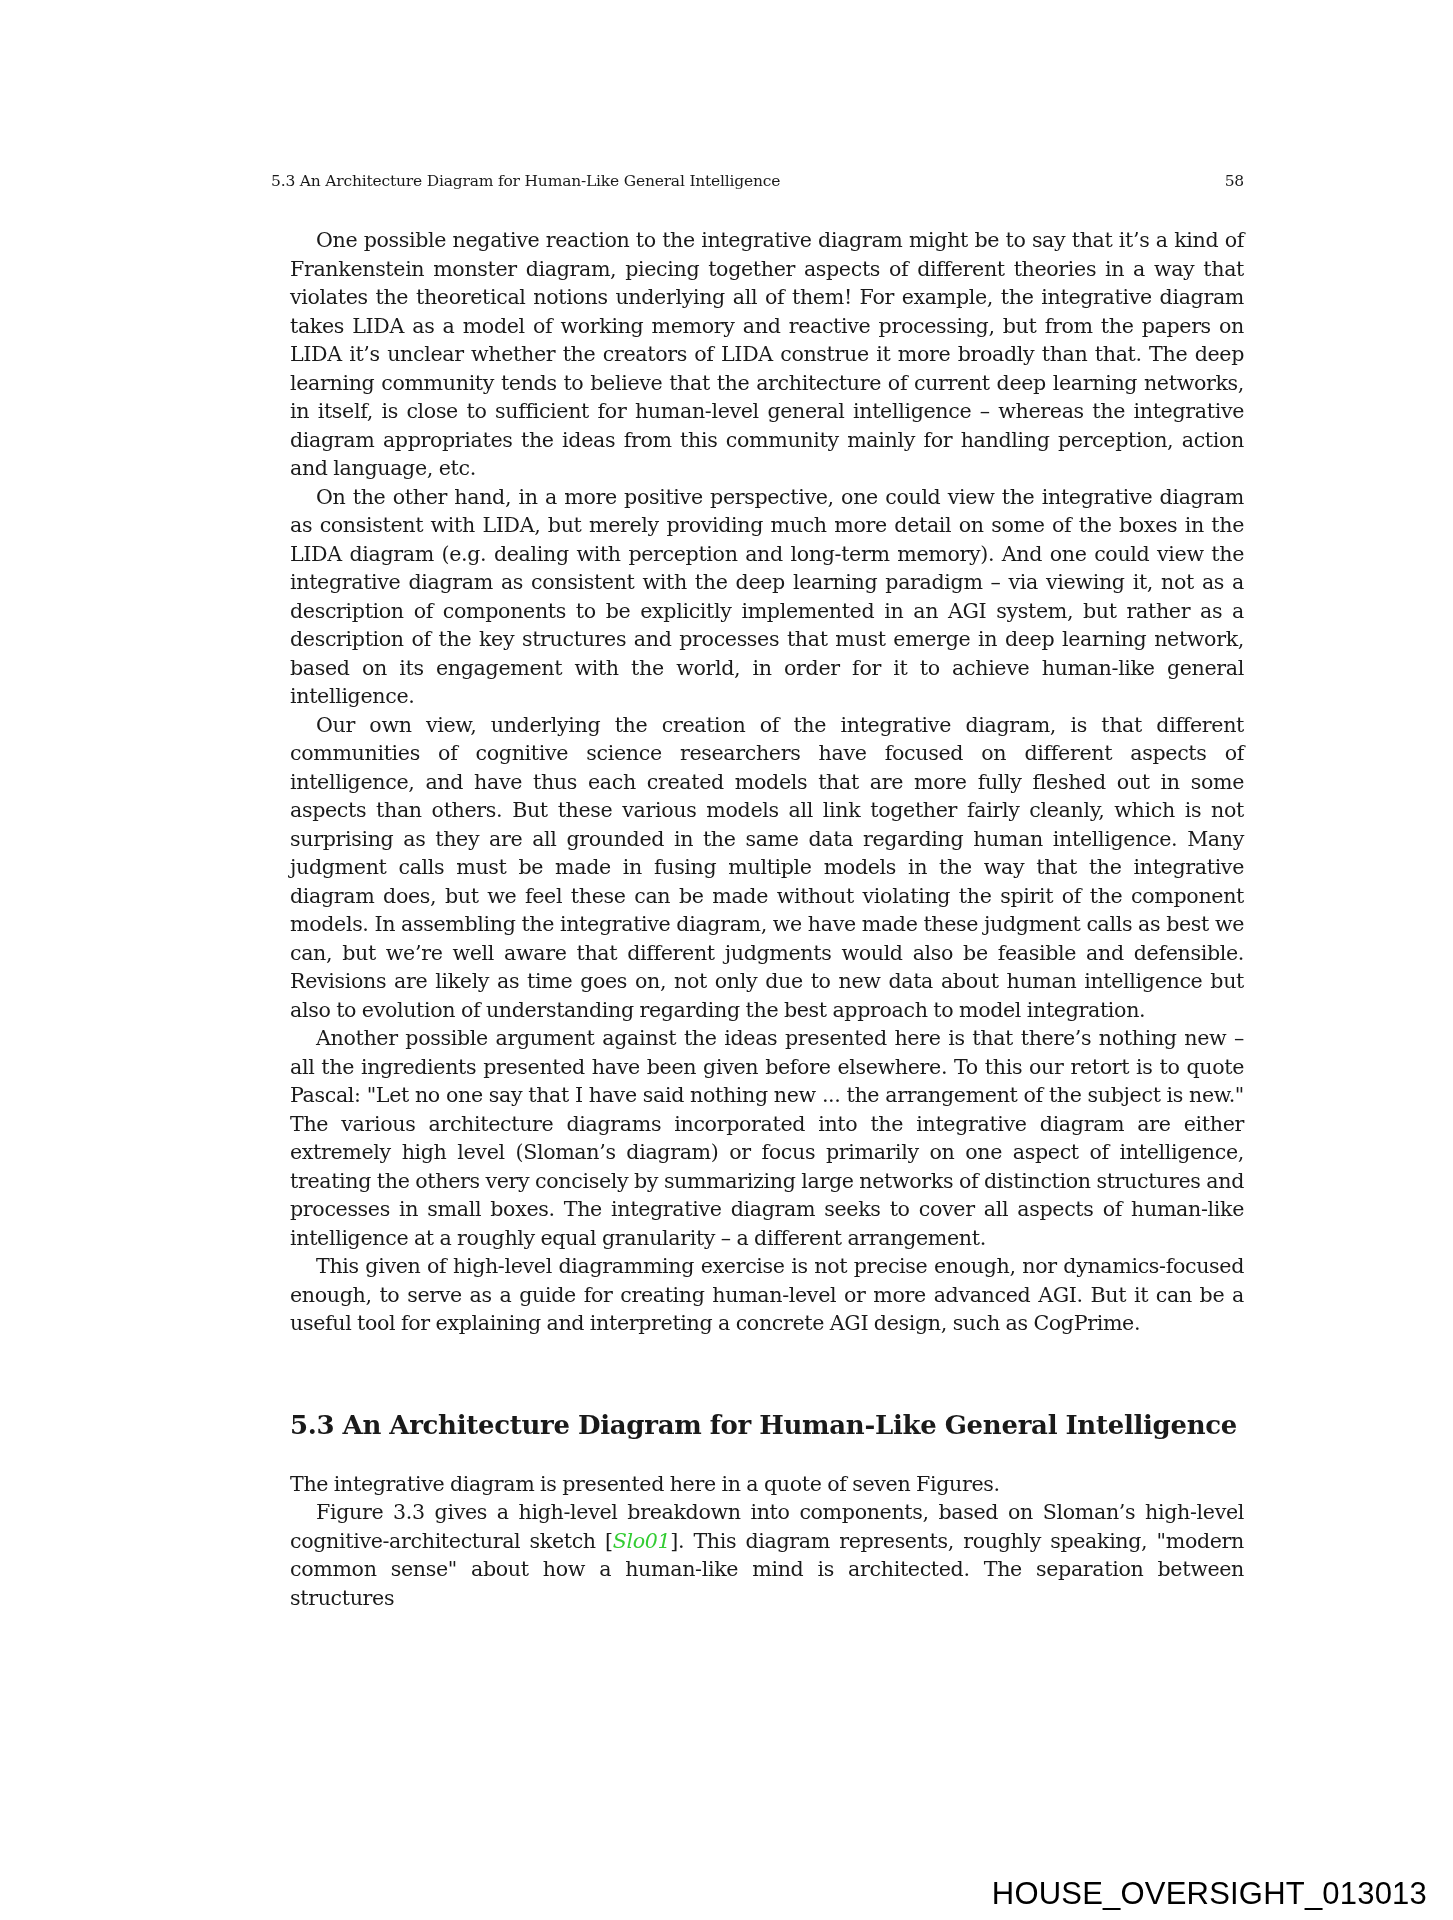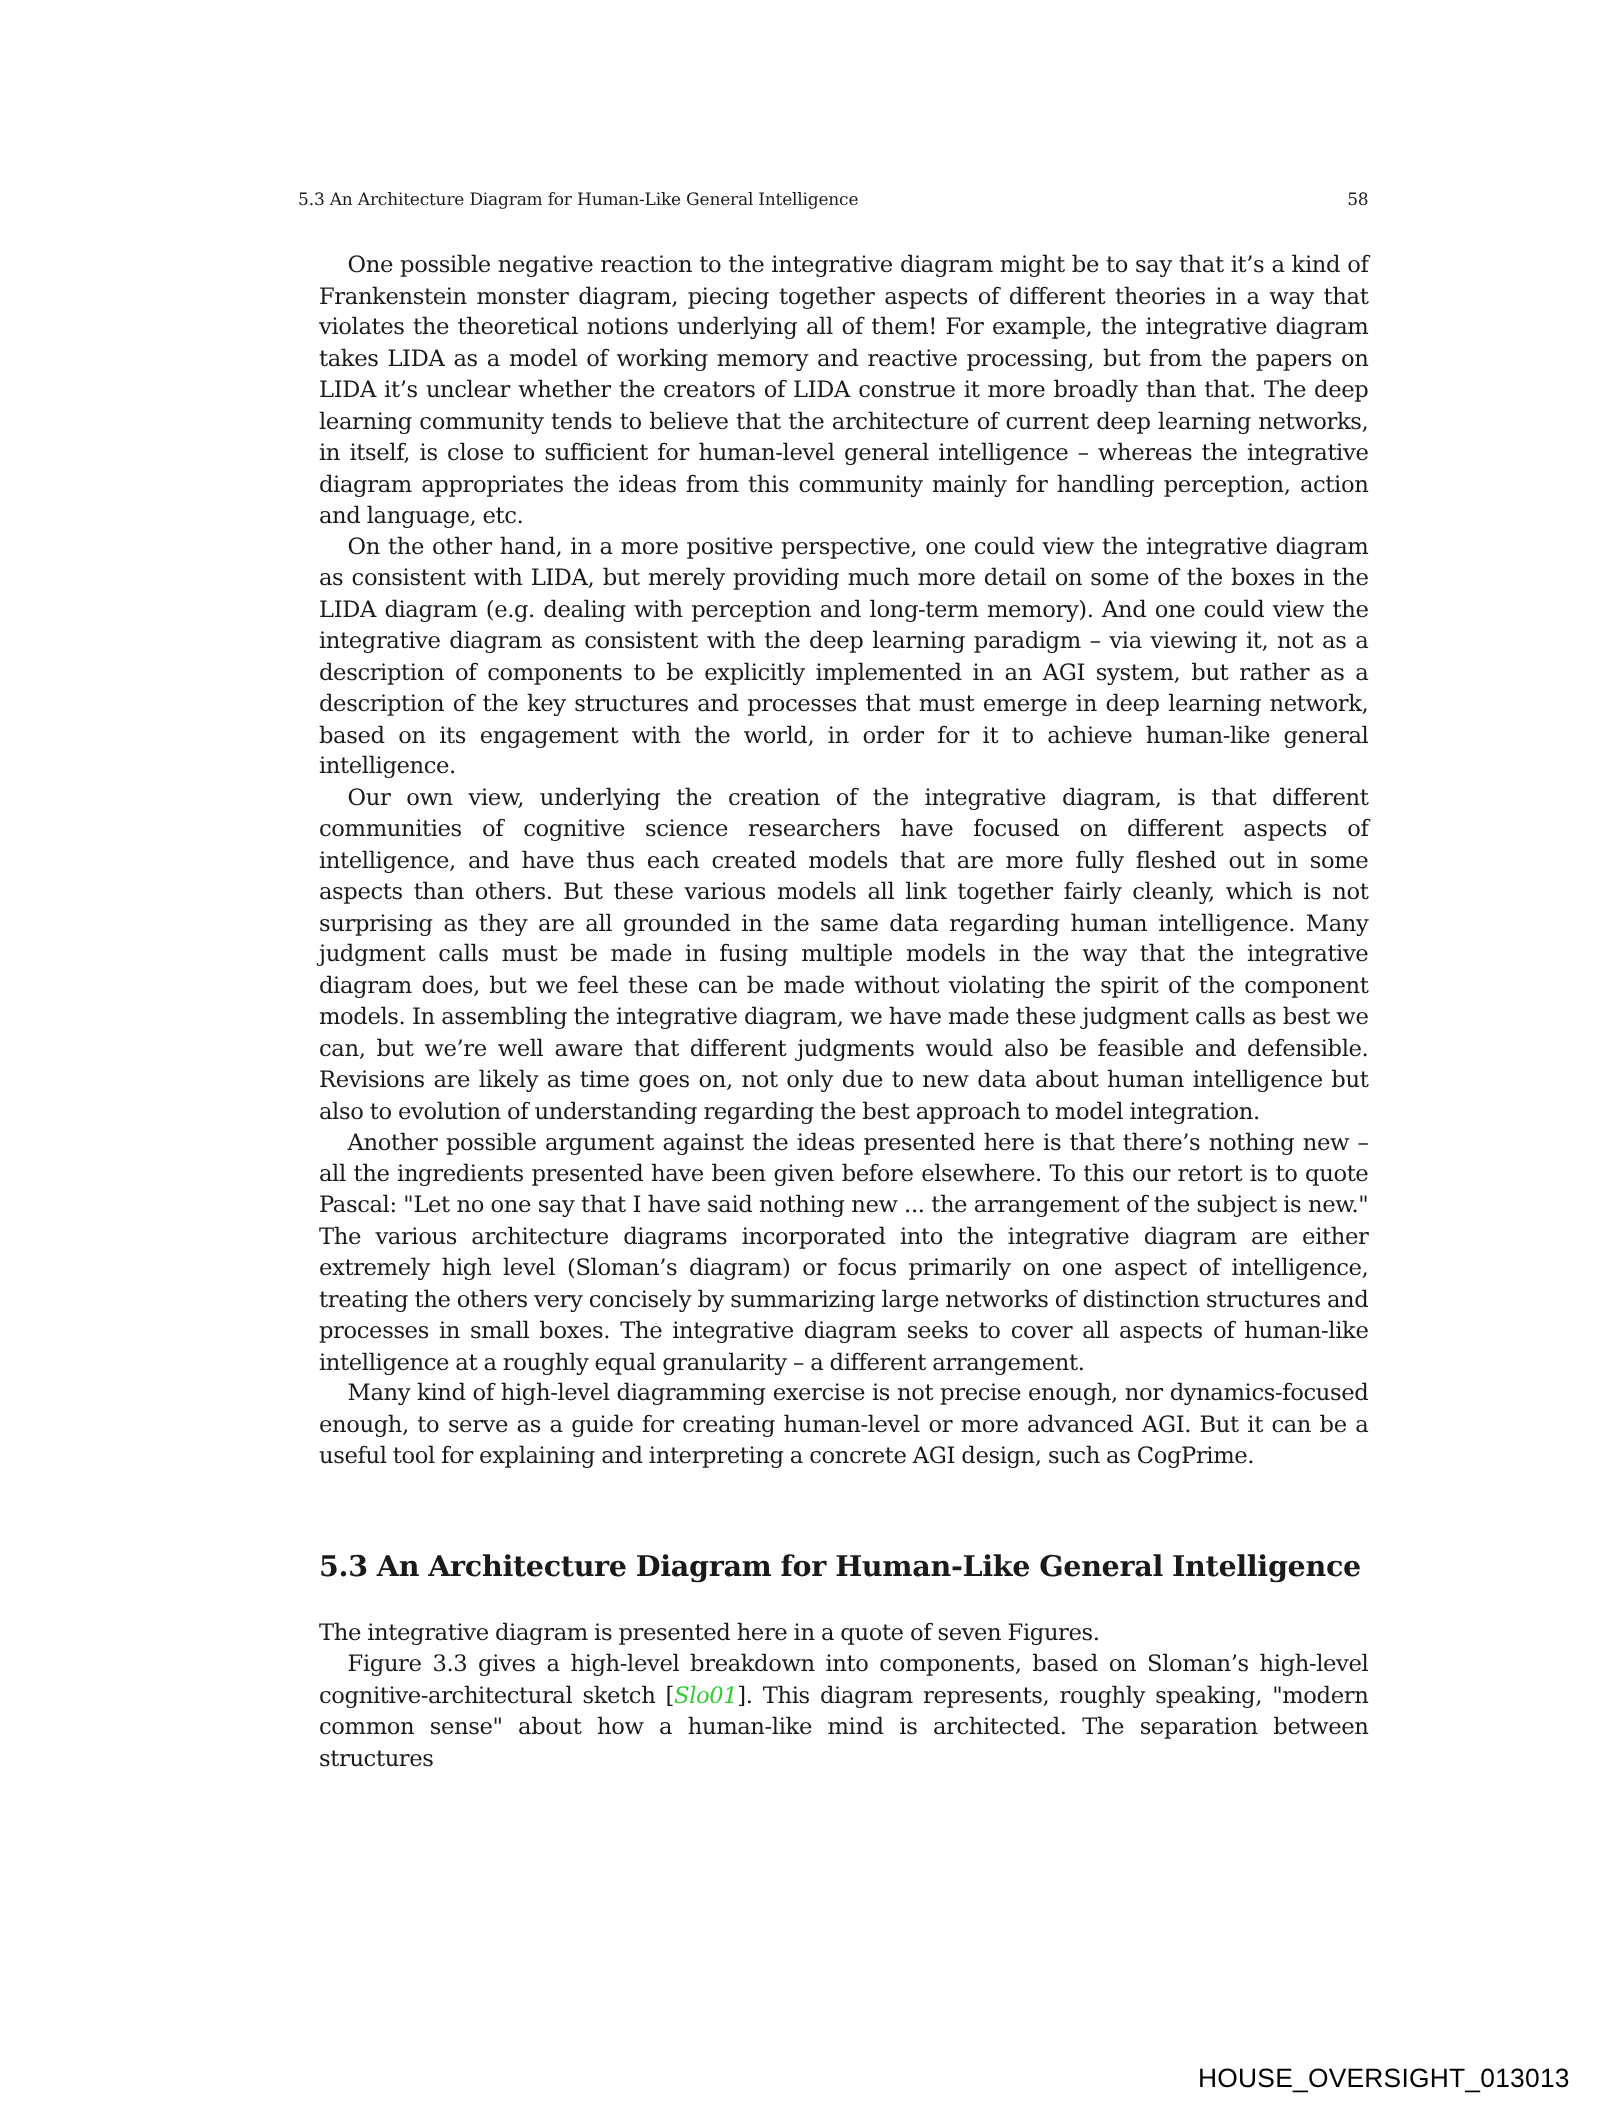--- a/index.html
+++ b/index.html
@@ -57,40 +57,40 @@
     }
     .cite {
       color: #33cc33;
       font-style: italic;
     }
     .bates {
       position: absolute;
       right: 26px;
       top: 1876px;
       font-family: "Liberation Sans", "DejaVu Sans", sans-serif;
-      font-size: 24px;
+      font-size: 31px;
       color: #000000;
       letter-spacing: 0.2px;
     }
   </style>
 </head>
 <body>
 
 <div class="page">
   <div class="running-head">
     <span>5.3 An Architecture Diagram for Human-Like General Intelligence</span>
     <span>58</span>
   </div>
 
   <div class="body-text">
     <p>One possible negative reaction to the integrative diagram might be to say that it’s a kind of Frankenstein monster diagram, piecing together aspects of different theories in a way that violates the theoretical notions underlying all of them! For example, the integrative diagram takes LIDA as a model of working memory and reactive processing, but from the papers on LIDA it’s unclear whether the creators of LIDA construe it more broadly than that. The deep learning community tends to believe that the architecture of current deep learning networks, in itself, is close to sufficient for human-level general intelligence – whereas the integrative diagram appropriates the ideas from this community mainly for handling perception, action and language, etc.</p>
     <p>On the other hand, in a more positive perspective, one could view the integrative diagram as consistent with LIDA, but merely providing much more detail on some of the boxes in the LIDA diagram (e.g. dealing with perception and long-term memory). And one could view the integrative diagram as consistent with the deep learning paradigm – via viewing it, not as a description of components to be explicitly implemented in an AGI system, but rather as a description of the key structures and processes that must emerge in deep learning network, based on its engagement with the world, in order for it to achieve human-like general intelligence.</p>
     <p>Our own view, underlying the creation of the integrative diagram, is that different communities of cognitive science researchers have focused on different aspects of intelligence, and have thus each created models that are more fully fleshed out in some aspects than others. But these various models all link together fairly cleanly, which is not surprising as they are all grounded in the same data regarding human intelligence. Many judgment calls must be made in fusing multiple models in the way that the integrative diagram does, but we feel these can be made without violating the spirit of the component models. In assembling the integrative diagram, we have made these judgment calls as best we can, but we’re well aware that different judgments would also be feasible and defensible. Revisions are likely as time goes on, not only due to new data about human intelligence but also to evolution of understanding regarding the best approach to model integration.</p>
     <p>Another possible argument against the ideas presented here is that there’s nothing new – all the ingredients presented have been given before elsewhere. To this our retort is to quote Pascal: "Let no one say that I have said nothing new ... the arrangement of the subject is new." The various architecture diagrams incorporated into the integrative diagram are either extremely high level (Sloman’s diagram) or focus primarily on one aspect of intelligence, treating the others very concisely by summarizing large networks of distinction structures and processes in small boxes. The integrative diagram seeks to cover all aspects of human-like intelligence at a roughly equal granularity – a different arrangement.</p>
-    <p>Many kind of high-level diagramming exercise is not precise enough, nor dynamics-focused enough, to serve as a guide for creating human-level or more advanced AGI. But it can be a useful tool for explaining and interpreting a concrete AGI design, such as CogPrime.</p>
+    <p>This given of high-level diagramming exercise is not precise enough, nor dynamics-focused enough, to serve as a guide for creating human-level or more advanced AGI. But it can be a useful tool for explaining and interpreting a concrete AGI design, such as CogPrime.</p>
 
     <h2 class="section-heading">5.3 An Architecture Diagram for Human-Like General Intelligence</h2>
 
     <div class="section-body">
       <p class="noindent">The integrative diagram is presented here in a quote of seven Figures.</p>
       <p><span>Figure 3.3 gives a high-level breakdown into components, based on Sloman’s high-level cognitive-architectural sketch [</span><a class="cite">Slo01</a><span>]. This diagram represents, roughly speaking, "modern common sense" about how a human-like mind is architected. The separation between structures</span></p>
     </div>
   </div>
 </div>
 

